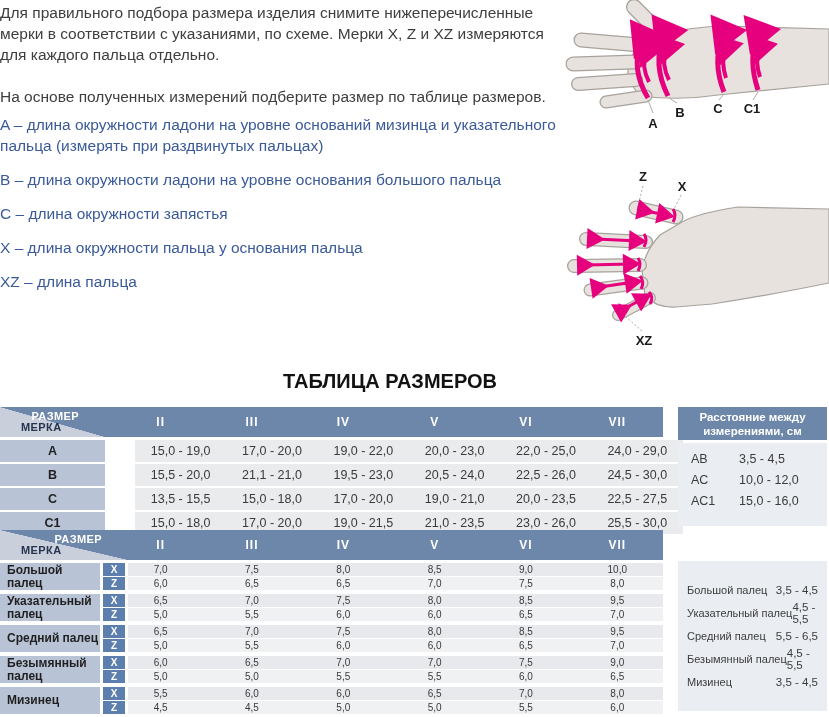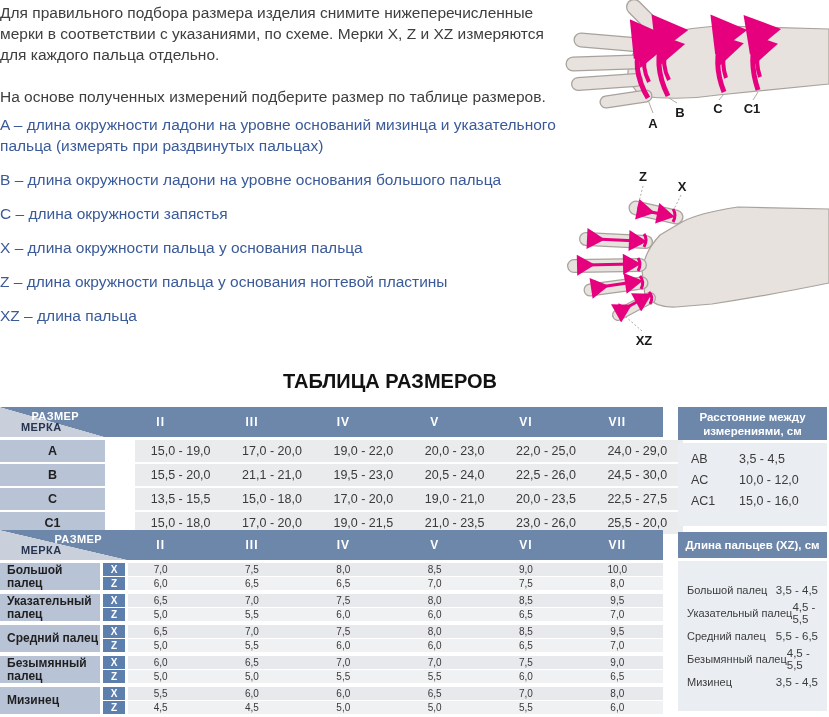--- a/index.html
+++ b/index.html
@@ -79,21 +79,20 @@
   <div class="intro">
     <p>Для правильного подбора размера изделия снимите нижеперечисленные мерки в соответствии с указаниями, по схеме. Мерки X, Z и XZ измеряются для каждого пальца отдельно.</p>
     <p>На основе полученных измерений подберите размер по таблице размеров.</p>
   </div>
 
   <div class="defs">
     <div class="def">A – длина окружности ладони на уровне оснований мизинца и указательного пальца (измерять при раздвинутых пальцах)</div>
     <div class="def">B – длина окружности ладони на уровне основания большого пальца</div>
     <div class="def">C – длина окружности запястья</div>
     <div class="def">X – длина окружности пальца у основания пальца</div>
-    <div class="def">Z – длина окружности пальца у основания ногтевой пластины</div>
     <div class="def">XZ – длина пальца</div>
   </div>
 
   <svg class="d1" width="269" height="140" viewBox="0 0 269 140">
     <defs>
       <marker id="mp" markerWidth="8" markerHeight="8" refX="4" refY="4" orient="auto">
         <path d="M0,7 L4,0 L8,7 Z" fill="#e6007e" transform="rotate(-90 4 4)"></path>
       </marker>
     </defs>
 
@@ -241,21 +240,21 @@
         </div>
     </div>
     <div class="r" style="top:105px;">
       <div class="rl">C1</div>
       <div class="rv">
           <div class="vc">15,0 - 18,0</div>
           <div class="vc">17,0 - 20,0</div>
           <div class="vc">19,0 - 21,5</div>
           <div class="vc">21,0 - 23,5</div>
           <div class="vc">23,0 - 26,0</div>
-          <div class="vc">25,5 - 20,0</div>
+          <div class="vc">25,5 - 30,0</div>
         </div>
     </div>
   </div>
 
   <div class="t-side" style="top:407px;height:128px;">
     <div class="shdr" style="height:33px;padding:0 6px;">Расстояние между измерениями, см</div>
     <div class="sbody" style="top:36px;height:83px;padding-top:5px;">
       <div class="srow">
         <span class="sl">AB</span>
         <span class="sv">3,5 - 4,5</span>
@@ -398,21 +397,20 @@
           <div class="vc">4,5</div>
           <div class="vc">5,0</div>
           <div class="vc">5,0</div>
           <div class="vc">5,5</div>
           <div class="vc">6,0</div>
         </div>
     </div>
   </div>
 
   <div class="t-side" style="top:532px;height:182px;">
-    <div class="shdr" style="height:26px;">Длина пальцев (XZ), см</div>
     <div class="sbody sbody2" style="top:29px;height:150px;padding-top:17px;">
       <div class="srow">
         <span class="sl">Большой палец</span>
         <span class="sv">3,5 - 4,5</span>
       </div>
       <div class="srow">
         <span class="sl">Указательный палец</span>
         <span class="sv">4,5 - 5,5</span>
       </div>
       <div class="srow">

